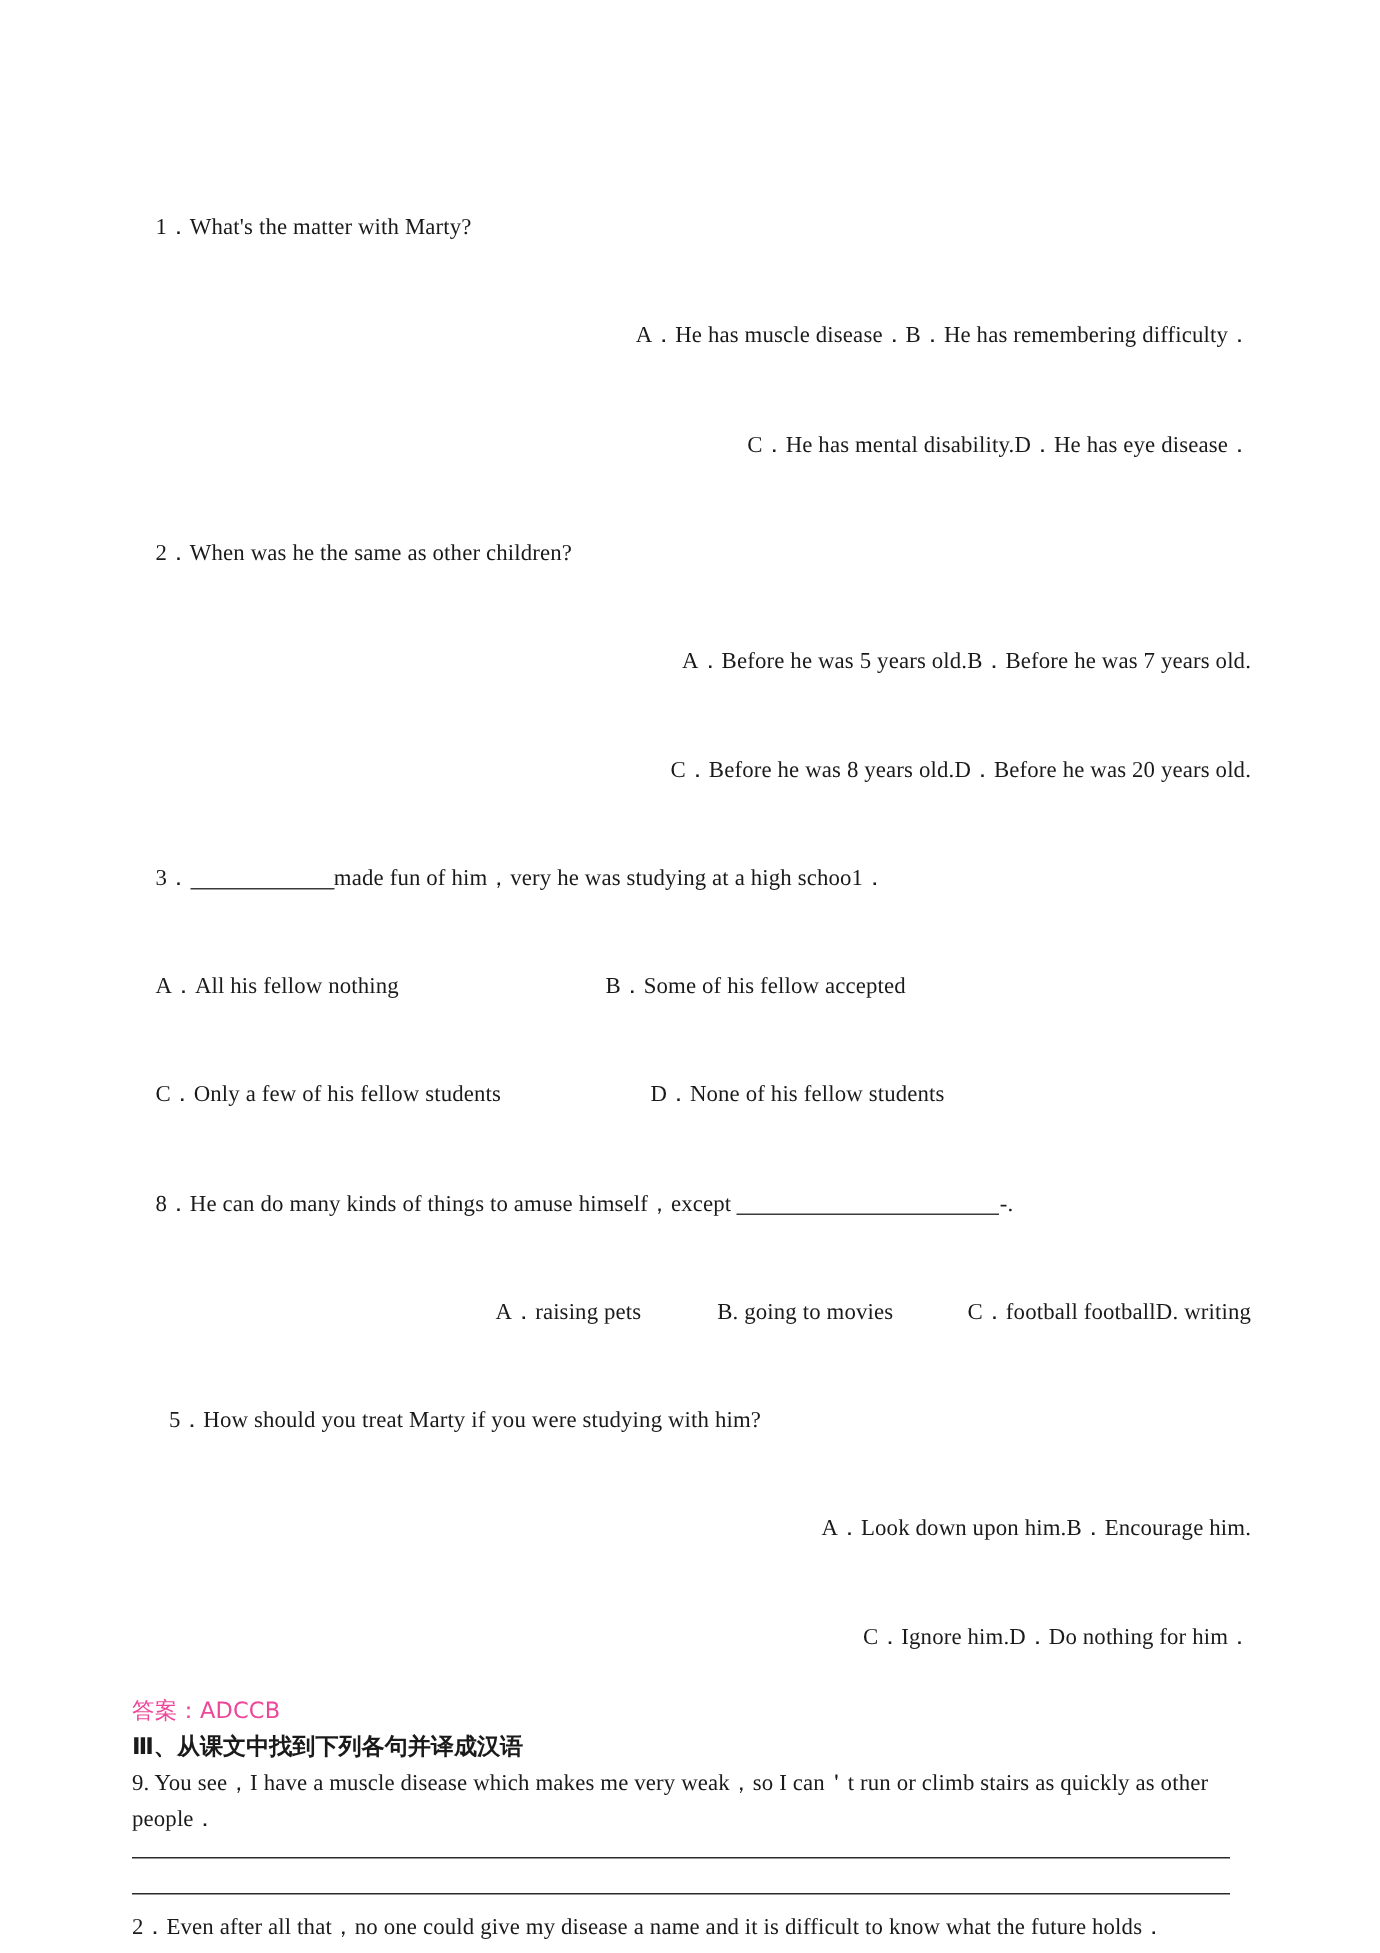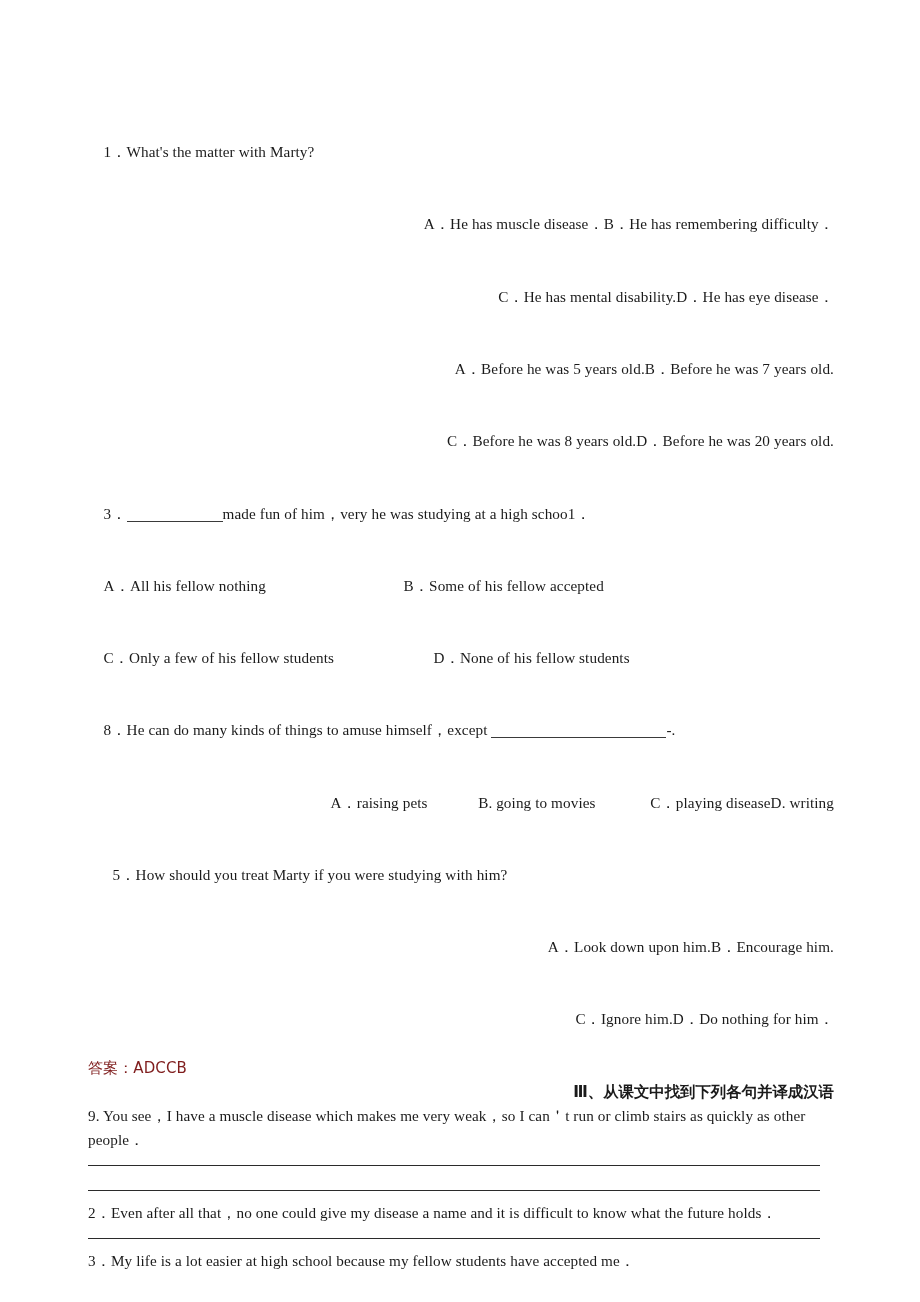--- a/index.html
+++ b/index.html
@@ -28,30 +28,29 @@
     letter-spacing: 0.1px;
   }
   .wrap {
     font-size: 15.2px;
     line-height: 24.1px;
     letter-spacing: 0.1px;
     white-space: normal;
   }
   .indent1 { padding-left: 18px; text-align: right; }
   .indent-sm { padding-left: 9px; }
-  .red { color: #7f1d1d; }
+  .red { color: #ec4899; }
   .cn {
     font-family: "DejaVu Sans", "Liberation Sans", sans-serif;
     font-size: 14.2px;
   }
   .sec-head {
     font-size: 15.4px;
     font-weight: bold;
     line-height: 24.5px;
-    text-align: right;
   }
   .rule {
     height: 24.2px;
     position: relative;
   }
   .rule::after {
     content: "";
     position: absolute;
     left: 0;
     right: 14px;
@@ -81,20 +80,23 @@
   <div class="line">
     <span>1．</span><span>What's the matter with Marty?</span>
   </div>
   <div class="line indent1 opt-row">
     <span class="colcell c2">A．He has muscle disease．</span><span>B．He has remembering difficulty．</span>
   </div>
   <div class="line indent1 opt-row">
     <span class="colcell c2">C．He has mental disability.</span><span>D．He has eye disease．</span>
   </div>
 
+  <div class="line">
+    <span>2．</span><span>When was he the same as other children?</span>
+  </div>
   <div class="line indent1 opt-row">
     <span class="colcell c2">A．Before he was 5 years old.</span><span>B．Before he was 7 years old.</span>
   </div>
   <div class="line indent1 opt-row">
     <span class="colcell c2">C．Before he was 8 years old.</span><span>D．Before he was 20 years old.</span>
   </div>
 
   <div class="line">
     <span>3．</span><span class="blank-inline b-short"></span><span>made fun of him，very he was studying at a high schoo1．</span>
   </div>
@@ -102,21 +104,21 @@
     <span class="colcell c2b">A．All his fellow nothing</span><span>B．Some of his fellow accepted</span>
   </div>
   <div class="line opt-row">
     <span class="colcell" style="width:330px">C．Only a few of his fellow students</span><span>D．None of his fellow students</span>
   </div>
 
   <div class="line">
     <span>8．He can do many kinds of things to amuse himself，except </span><span class="blank-inline b-long"></span><span>-.</span>
   </div>
   <div class="line indent1 opt-row">
-    <span class="colcell q4a">A．raising pets</span><span class="colcell q4b">B. going to movies</span><span class="colcell q4c">C．playing disease</span><span>D. writing</span>
+    <span class="colcell q4a">A．raising pets</span><span class="colcell q4b">B. going to movies</span><span class="colcell q4c">C．football football</span><span>D. writing</span>
   </div>
 
   <div class="line indent-sm">
     <span>5．</span><span>How should you treat Marty if you were studying with him?</span>
   </div>
   <div class="line indent1 opt-row">
     <span class="colcell c2">A．Look down upon him.</span><span>B．Encourage him.</span>
   </div>
   <div class="line indent1 opt-row">
     <span class="colcell c2">C．Ignore him.</span><span>D．Do nothing for him．</span>

